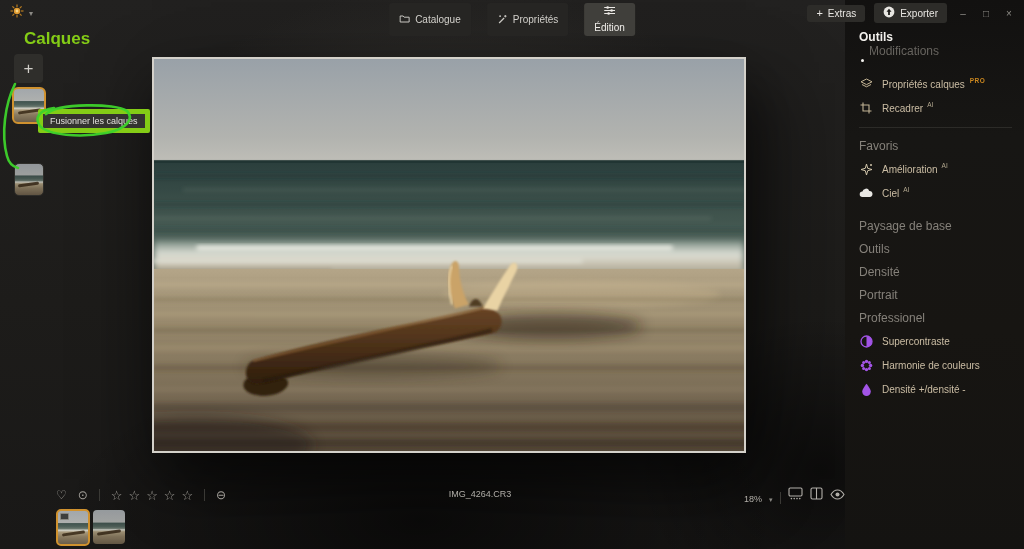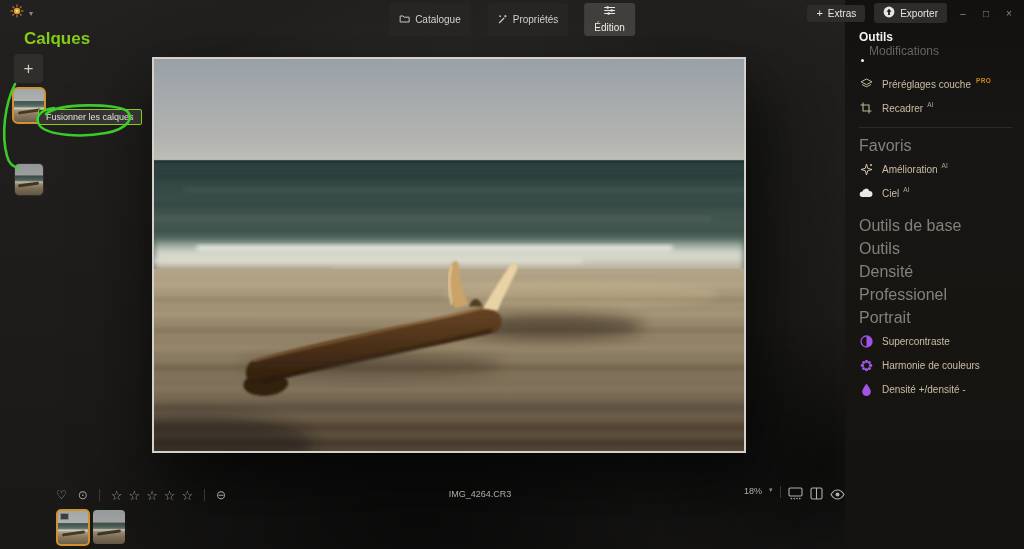--- a/index.html
+++ b/index.html
@@ -41,49 +41,49 @@
   .add-layer{position:absolute;left:14px;top:54px;width:29px;height:29px;background:#2f2e2b;
              border:none;border-radius:4px;color:#d0cec8;font-size:17px;line-height:26px;z-index:10;}
   .layer-thumb{position:absolute;z-index:10;overflow:hidden;}
   .lt1{left:12px;top:87px;width:34px;height:37px;border:2px solid #d0922f;border-radius:6px;}
   .lt2{left:14px;top:126px;width:30px;height:33px;border:1px solid #34332f;border-radius:5px;filter:brightness(.9);}
   .beach{position:relative;background:linear-gradient(180deg,#a2a7ab 0%,#aeb0ae 36%,#41544f 38%,
           #51635c 48%,#6e7c72 54%,#d3d4cb 58%,#a99a7c 64%,#8a7b61 78%,#6b5e4a 100%);}
   .beach::after{content:"";position:absolute;left:12%;right:12%;bottom:28%;height:3px;
           background:#37281663;background:#372816;opacity:.85;border-radius:2px;transform:rotate(-8deg);}
   .merge-tooltip{position:absolute;left:38px;top:109px;z-index:11;background:#343330;
-          border:1px solid #84cc16;border-radius:2px;padding:2px 7px;font-size:9px;color:#e3e1dd;white-space:nowrap;}
+          border:5px solid #84cc16;border-radius:2px;padding:2px 7px;font-size:9px;color:#e3e1dd;white-space:nowrap;}
   .annotation{position:absolute;left:0;top:80px;width:160px;height:110px;z-index:12;pointer-events:none;}
 
   
   .tools-panel{position:absolute;top:0;right:0;width:179px;height:549px;z-index:20;
         background:linear-gradient(180deg,#121110 0%,#171614 25%,#171512 60%,#141311 100%);}
   .panel-tabs{padding:30px 0 10px 14px;display:flex;align-items:flex-start;flex-direction:column;}
   .ptab{font-size:12px;}
   .ptab.on{color:#f3f1ed;font-weight:700;}
   .ptab.off{color:#67645f;margin-left:10px;}
   .ndot{width:3px;height:3px;background:#f5f3ef;border-radius:50%;display:inline-block;margin:1px 0 0 2px;vertical-align:top;}
   .trow{display:flex;align-items:center;gap:9px;padding-left:14px;height:24px;}
   .ticon13{width:14px;height:13px;display:flex;align-items:center;justify-content:center;flex:none;}
   .tlabel{font-size:10px;color:#cbbda4;white-space:nowrap;}
   .pro{font-size:6.5px;font-weight:700;color:#c9861f;letter-spacing:.4px;align-self:flex-start;margin:5px 0 0 -4px;}
   .sup{font-size:6.5px;color:#b3a88f;align-self:flex-start;margin:5px 0 0 -5px;}
   .tdivider{height:1px;background:#2c2b28;margin:7px 12px 6px 14px;}
-  .thead{font-size:16px;color:#85817a;padding-left:14px;height:23px;display:flex;align-items:center;}
+  .thead{font-size:12px;color:#85817a;padding-left:14px;height:23px;display:flex;align-items:center;}
   .gap10{height:9px;}
 
   
   .bottombar{position:absolute;left:56px;top:486px;height:18px;display:flex;align-items:center;gap:11px;z-index:10;}
   .bicon{color:#a19e98;font-size:12px;line-height:12px;}
   .bsep{width:1px;height:12px;background:#3a3935;}
   .stars{display:flex;gap:6px;}
   .star{color:#a19e98;font-size:13px;line-height:13px;}
   .filename{position:absolute;left:480px;top:489px;transform:translateX(-50%);
             font-size:9px;color:#b0ada7;z-index:10;}
-  .viewbar{position:absolute;left:744px;top:486px;height:18px;display:flex;align-items:flex-start;gap:7px;z-index:10;}
+  .viewbar{position:absolute;left:744px;top:486px;height:18px;display:flex;align-items:flex-end;gap:7px;z-index:10;}
   .zoomtxt{font-size:9px;color:#b2afa9;}
   .zchev{font-size:7px;color:#8b8984;}
 
   
   .filmstrip{position:absolute;left:56px;top:509px;display:flex;gap:3px;z-index:10;}
   .fthumb{overflow:hidden;}
   .f1{width:34px;height:37px;border:2px solid #d0922f;border-radius:5px;}
   .f2{width:32px;height:34px;border-radius:4px;margin-top:1px;filter:brightness(.92);}
   .fbadge{position:absolute;left:2px;top:2px;width:9px;height:7px;background:rgba(26,25,23,.75);
           border-radius:1px;border:1px solid rgba(210,205,195,.5);}
@@ -279,21 +279,21 @@
       <span class="ndot"></span>
     </div>
 
     <div class="trow">
       <span class="ticon13">
         <svg width="13" height="12" viewBox="0 0 13 12">
           <path d="M6.5 1 L12 3.8 L6.5 6.6 L1 3.8 Z" fill="none" stroke="#c2b394" stroke-width="1"></path>
           <path d="M2 6.5 L6.5 8.8 L11 6.5" fill="none" stroke="#c2b394" stroke-width="1"></path>
         </svg>
       </span>
-      <span class="tlabel">Préréglages couche</span>
+      <span class="tlabel">Propriétés calques</span>
       <span class="pro">PRO</span>
     </div>
 
     <div class="trow">
       <span class="ticon13">
         <svg width="12" height="12" viewBox="0 0 12 12">
           <path d="M3 0.5 V9 H11.5 M0.5 3 H9 V11.5" fill="none" stroke="#c2b394" stroke-width="1.1"></path>
         </svg>
       </span>
       <span class="tlabel">Recadrer</span>
@@ -319,25 +319,25 @@
       <span class="ticon13">
         <svg width="14" height="10" viewBox="0 0 14 10">
           <path d="M3.4 9 A2.7 2.7 0 0 1 3.4 3.6 A3.6 3.6 0 0 1 10.3 2.9 A2.6 2.6 0 0 1 10.6 9 Z" fill="#e9e7e3"></path>
         </svg>
       </span>
       <span class="tlabel">Ciel</span>
       <span class="sup">AI</span>
     </div>
 
     <div class="gap10"></div>
-    <div class="thead">Outils de base</div>
+    <div class="thead">Paysage de base</div>
     <div class="thead">Outils</div>
     <div class="thead">Densité</div>
+    <div class="thead">Portrait</div>
     <div class="thead">Professionel</div>
-    <div class="thead">Portrait</div>
 
     <div class="trow">
       <span class="ticon13">
         <svg width="13" height="13" viewBox="0 0 13 13">
           <circle cx="6.5" cy="6.5" r="5.5" fill="none" stroke="#a254e6" stroke-width="1.3"></circle>
           <path d="M6.5 1 A5.5 5.5 0 0 1 6.5 12 Z" fill="#a254e6"></path>
         </svg>
       </span>
       <span class="tlabel">Supercontraste</span>
     </div>

